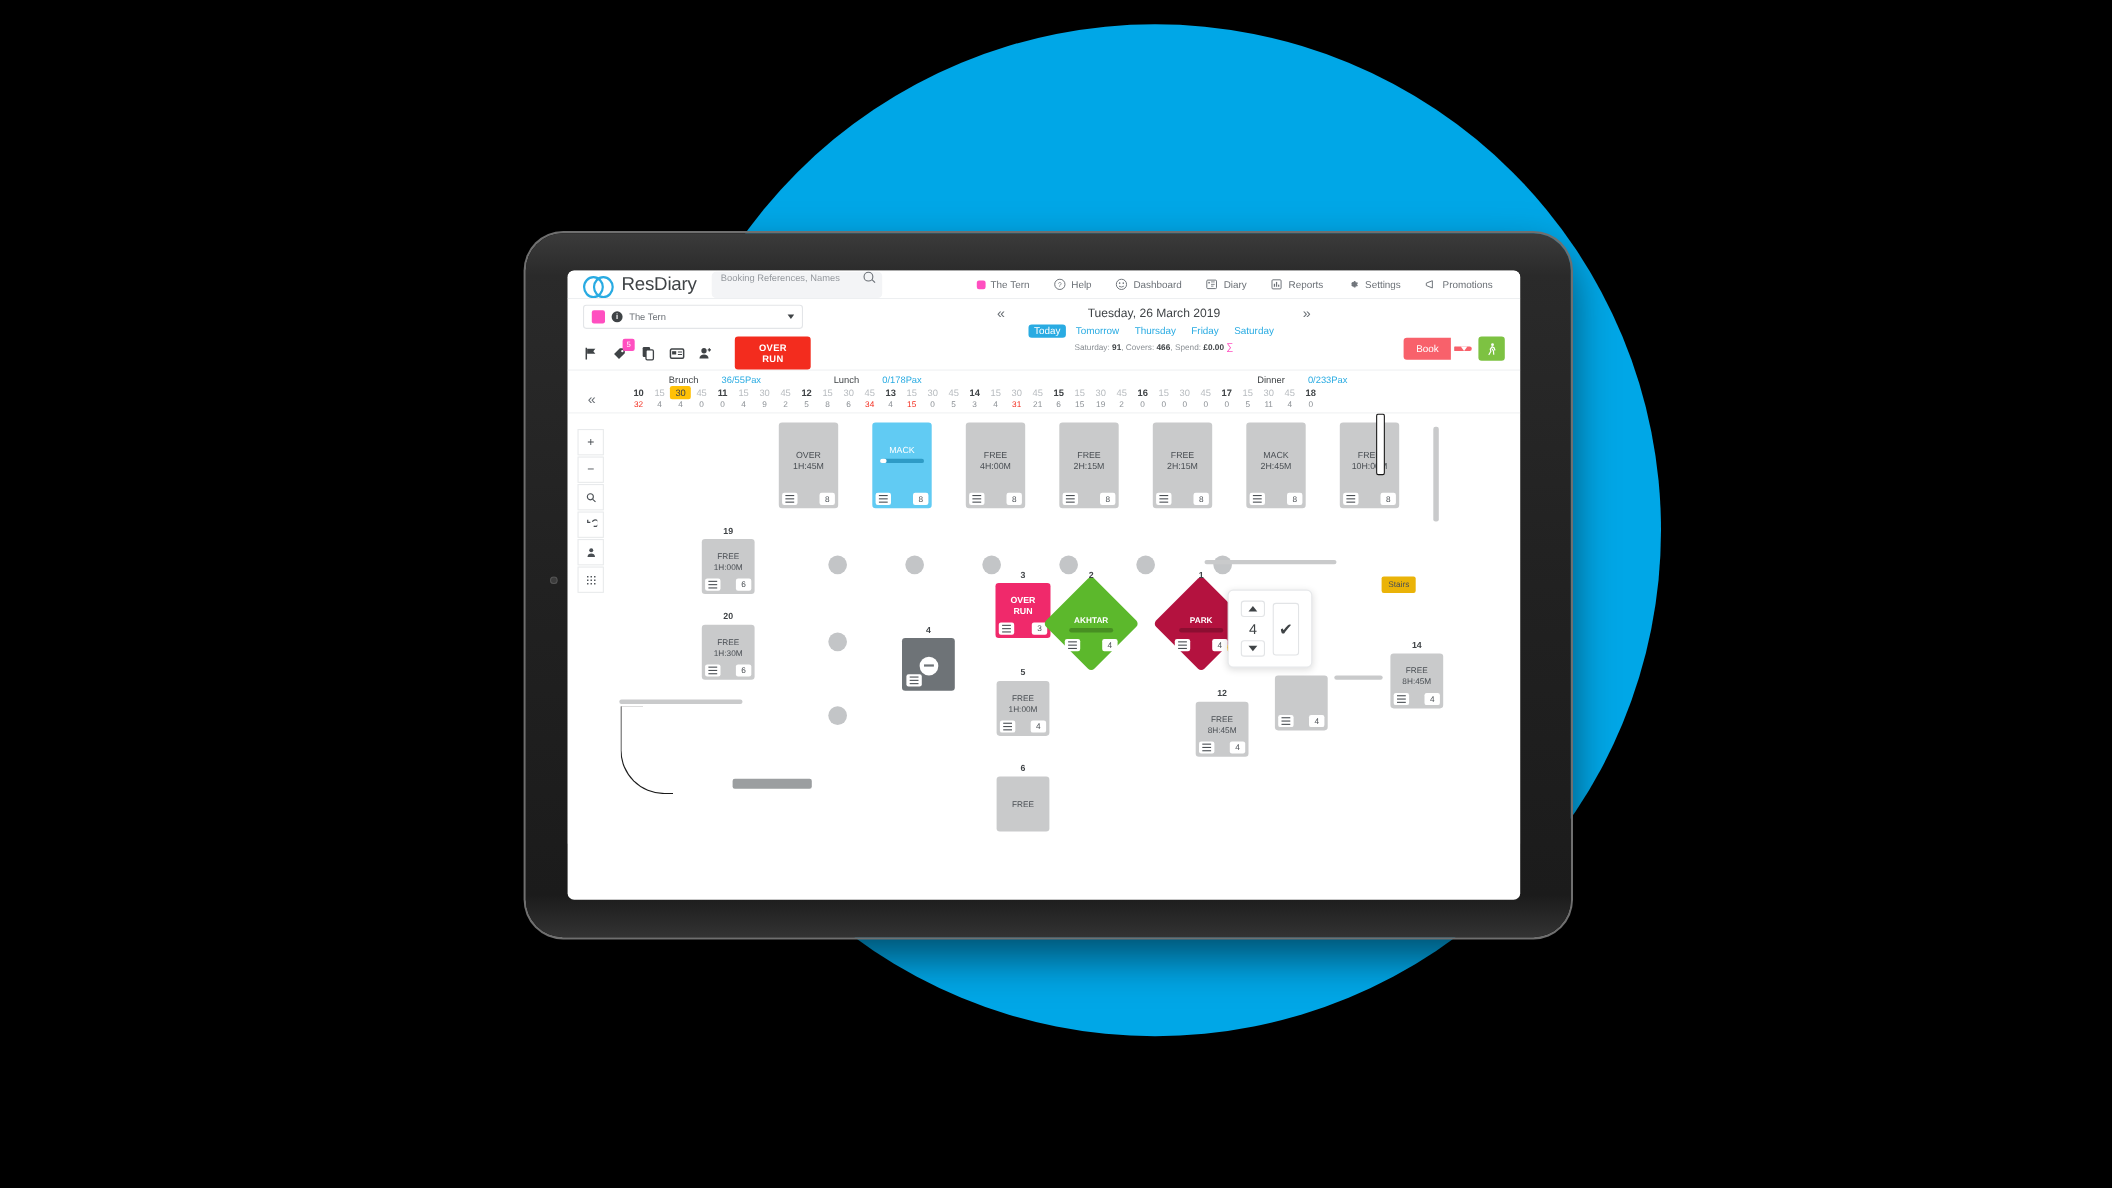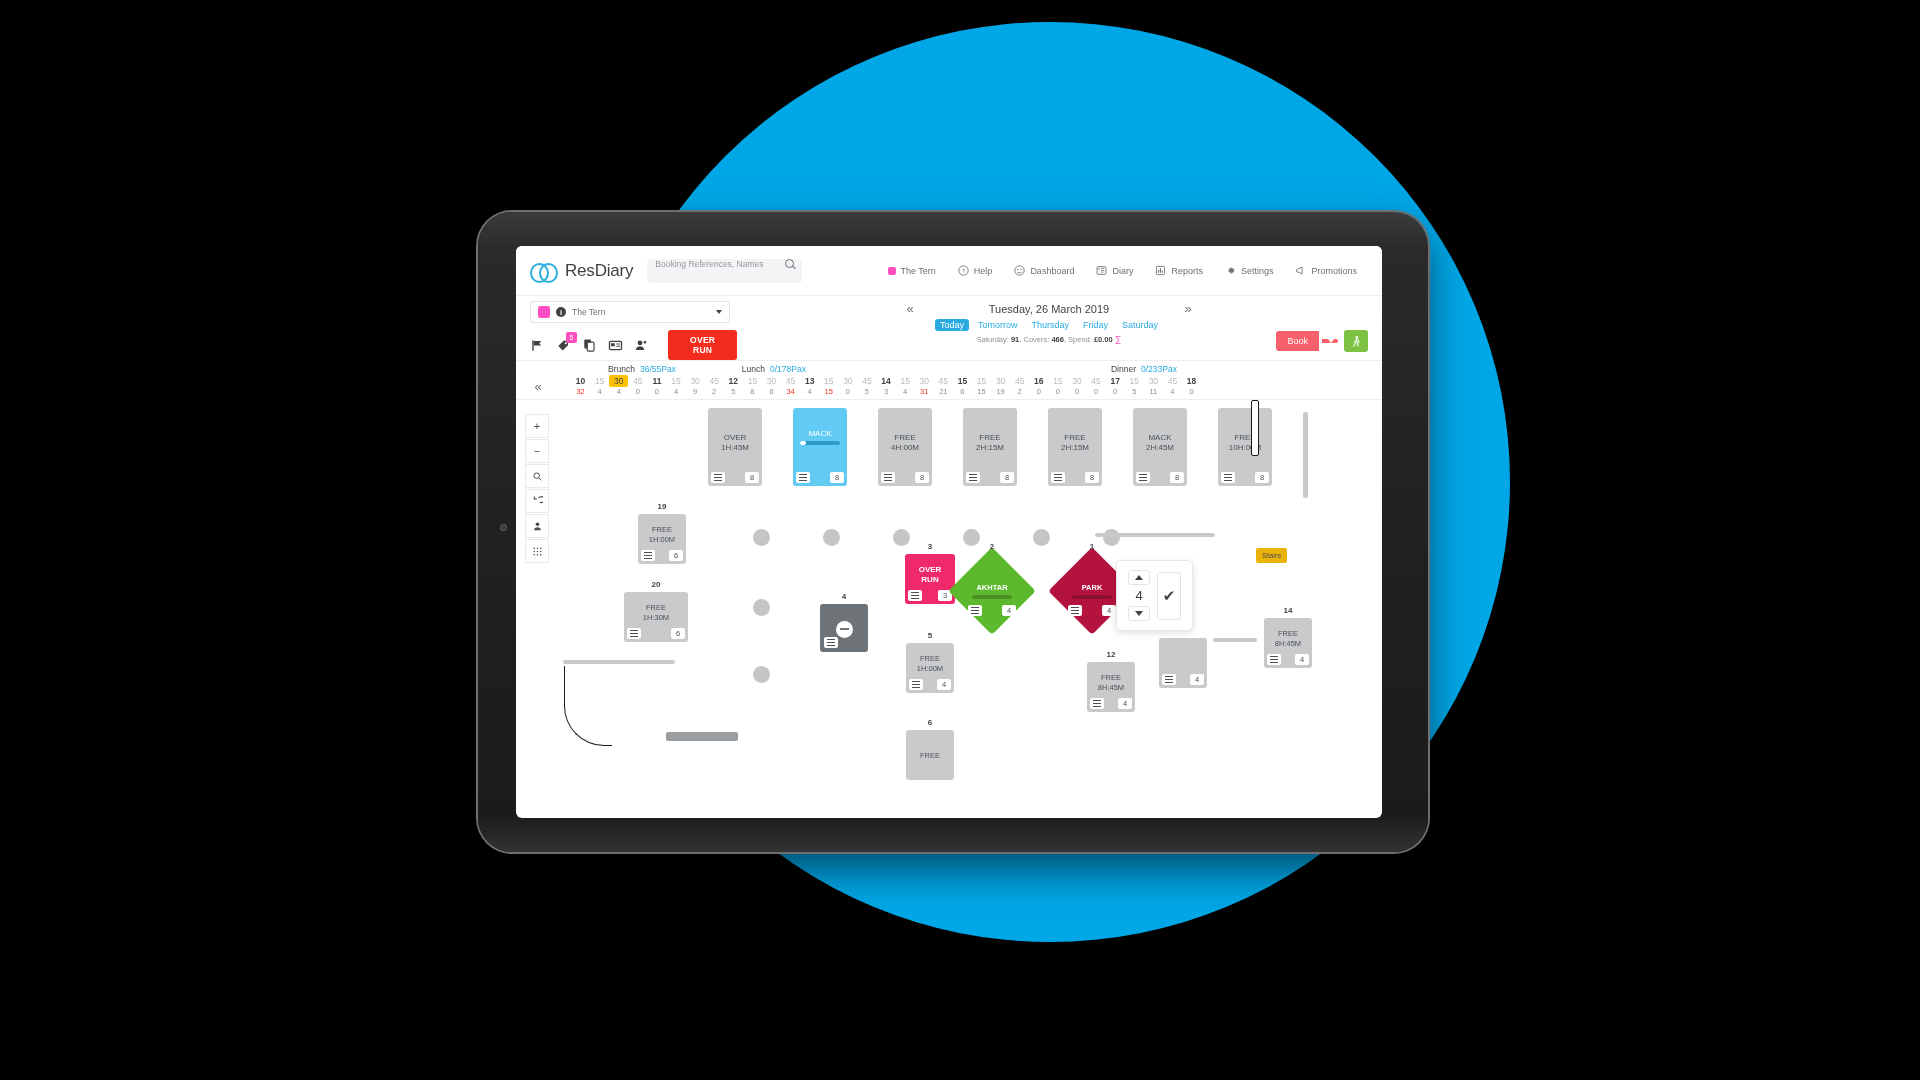--- a/index.html
+++ b/index.html
@@ -37,21 +37,21 @@
   .screen {
     position:absolute; left: 38px; top: 34px;
     width: 866px; height: 572px;
     background: #ffffff;
     border-radius: 6px;
     overflow: hidden;
   }
 
   
   .app-header {
-    height: 50px; background:#fff;
+    height: 26px; background:#fff;
     border-bottom:1px solid #eceef0;
     display:flex; align-items:center; padding:0 14px;
   }
   .logo { display:flex; align-items:center; gap:7px; }
   .logo-mark { width:28px; height:16px; position:relative; }
   .logo-mark:before, .logo-mark:after {
     content:""; position:absolute; top:0;
     width:15px; height:16px; border:2.6px solid #29ABE2; border-radius:50%;
   }
   .logo-mark:before { left:0; }
@@ -128,21 +128,21 @@
   }
   .book-caret i { border-left:3px solid transparent;border-right:3px solid transparent;border-top:4px solid #fff; display:block;}
   .walkin-btn {
     background:#7DC242; border:0; border-radius:3px; width:24px; height:22px;
     display:flex;align-items:center;justify-content:center; cursor:pointer; margin-left:3px;
   }
 
   
   .ruler { background:#fff; padding:2px 0 3px 0; border-bottom:1px solid #eceef0; position:relative; }
   .svc-row { display:flex; padding-left:44px; font-size:8.5px; height:12px; align-items:center;}
-  .svc { display:flex; gap:5px; }
+  .svc { display:flex; gap:21px; }
   .svc .nm { color:#3f4346; }
   .svc .px { color:#29ABE2; }
   .ruler-body { display:flex; align-items:flex-start; }
   .collapse-btn { width:44px; text-align:center; font-size:13px; color:#6b7076; padding-top:4px; cursor:pointer; }
   .slots { flex:1; overflow:hidden;margin-left:11px; }
   .slot-times, .slot-counts { display:flex; }
   .slot { width:19.1px; text-align:center; flex:none; }
   .slot-times .slot { font-size:8.5px; color:#b7bbbf; padding:1px 0; }
   .slot-times .slot.hour { color:#3f4346; font-weight:bold; }
   .slot-times .slot.sel { background:#FFC107; color:#3f4346; border-radius:2px; font-weight:normal;}
@@ -618,21 +618,21 @@
           <div class="foot">
             <span class="chip burger">
                 <i></i>
                 <i></i>
                 <i></i>
               </span>
             <span class="chip">6</span>
           </div>
         </div>
 
-        <div class="card" style="left:108px;top:192px;width:64px;height:50px;">
+        <div class="card" style="left:122px;top:192px;width:48px;height:50px;">
           <div class="tlabel">20</div>
           <div class="body" style="flex-direction:column">
             <span>FREE</span>
             <span>1H:30M</span>
           </div>
           <div class="foot">
             <span class="chip burger">
                 <i></i>
                 <i></i>
                 <i></i>

